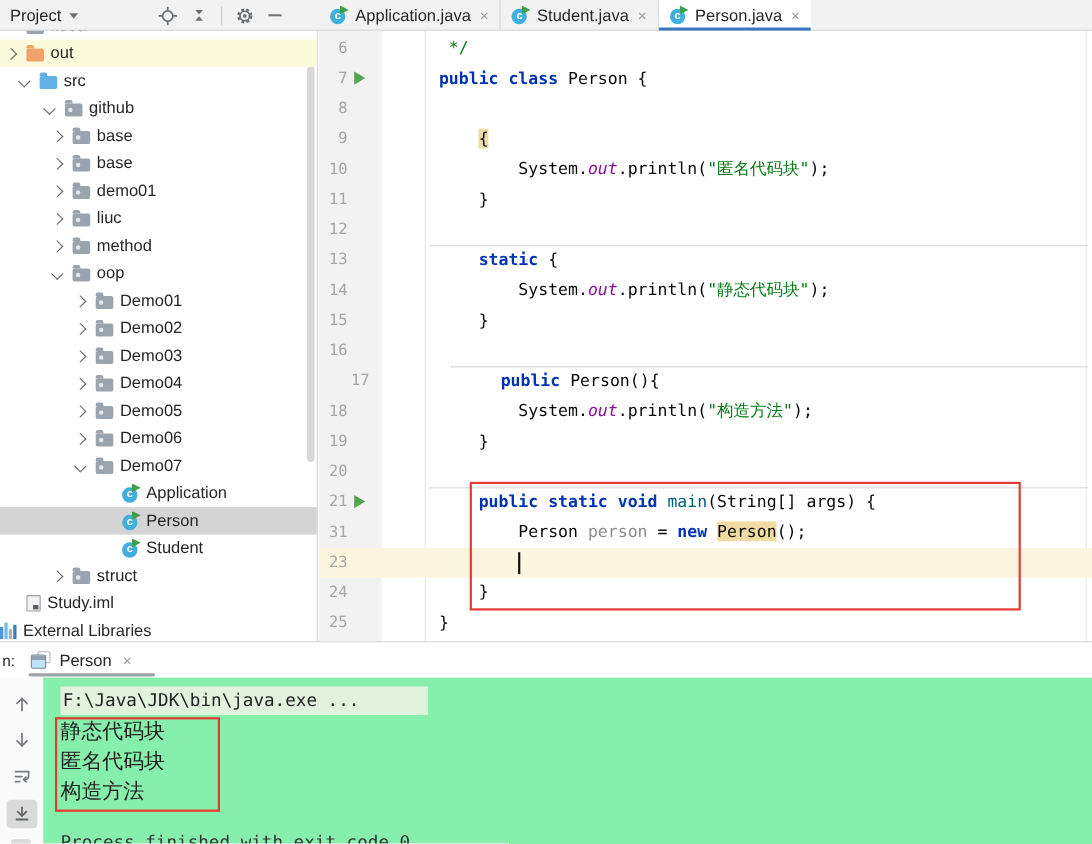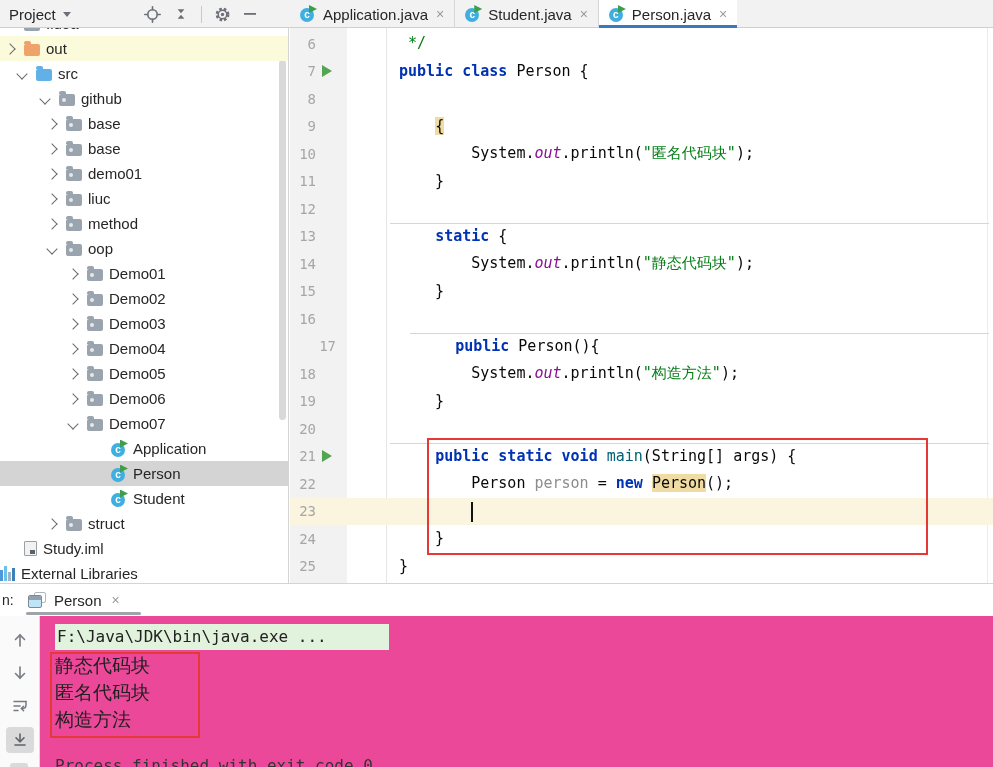--- a/index.html
+++ b/index.html
@@ -92,21 +92,21 @@
   .contab .front{position:absolute;left:0;bottom:0;width:14px;height:13px;border:1.5px solid #7E8A93;
                  border-radius:2px;background:#BFE3F7;box-sizing:border-box;overflow:hidden;}
   .contab .front .bar{position:absolute;left:0;top:0;right:0;height:4px;background:#92A1AD;}
   .runtab .lbl{font-size:15px;margin:0 10px 0 8px;}
   .runtab .x{color:#9A9A9A;font-size:14px;}
   .run-underline{position:absolute;left:26px;top:612px;width:115px;height:3px;border-radius:2px;background:#9EA4A9;}
   .constrip{position:absolute;left:0;top:616px;width:40px;height:151px;background:#FAFAFA;
             border-right:1px solid #D9D9D9;box-sizing:border-box;}
   .cicon{position:absolute;left:10px;width:20px;height:20px;display:flex;align-items:center;justify-content:center;}
   .cicon.active{left:6px;width:28px;height:26px;background:#DADADA;border-radius:4px;}
-  .console{position:absolute;left:40px;top:616px;width:953px;height:151px;background:#ec4899;overflow:hidden;}
+  .console{position:absolute;left:40px;top:616px;width:953px;height:151px;background:#86efac;overflow:hidden;}
   .cline{position:absolute;left:15px;white-space:pre;}
   .cline.cmd{top:8px;font:16px/26px "DejaVu Sans Mono",monospace;color:#222;background:#E2F3DD;padding:0 62px 0 2px;}
   .cline.cjk{font:19px/27px "DejaVu Sans",sans-serif;color:#1F1F1F;}
   .cline.clip{top:140px;font:16px "DejaVu Sans Mono",monospace;color:#333;}
   
   .redbox{position:absolute;border:2px solid #E53935;box-sizing:border-box;z-index:30;}
   .redbox.editor-box{left:427px;top:438px;width:501px;height:117px;}
   .redbox.console-box{left:50px;top:652px;width:150px;height:86px;}
   svg{display:block;}
 </style>
@@ -471,21 +471,21 @@
           <span class="lnum">21</span>
           <span class="raslot">
             <span class="ra"></span>
           </span>
           <span class="fmslot"><span class="fm down"></span></span>
         </div>
         <pre class="codeline" style="margin: 0px;"><span class="tk-pl">    </span><span class="tk-kw">public static void </span><span class="tk-method">main</span><span class="tk-pl">(String[] args) {</span></pre>
       </div>
       <div class="crow" style="top: 442px;">
         <div class="gut">
-          <span class="lnum">22</span>
+          <span class="lnum">31</span>
           <span class="raslot"></span>
         </div>
         <pre class="codeline" style="margin: 0px;"><span class="tk-pl">        Person </span><span class="tk-unused">person</span><span class="tk-pl"> = </span><span class="tk-kw">new</span><span class="tk-pl"> </span><span class="tk-id-hl">Person</span><span class="tk-pl">();</span></pre>
       </div>
       <div class="crow caret-row" style="top: 469.5px;">
         <div class="gut">
           <span class="lnum">23</span>
           <span class="raslot"></span>
         </div>
         <pre class="codeline" style="margin: 0px;"><span class="tk-pl">        </span></pre>

